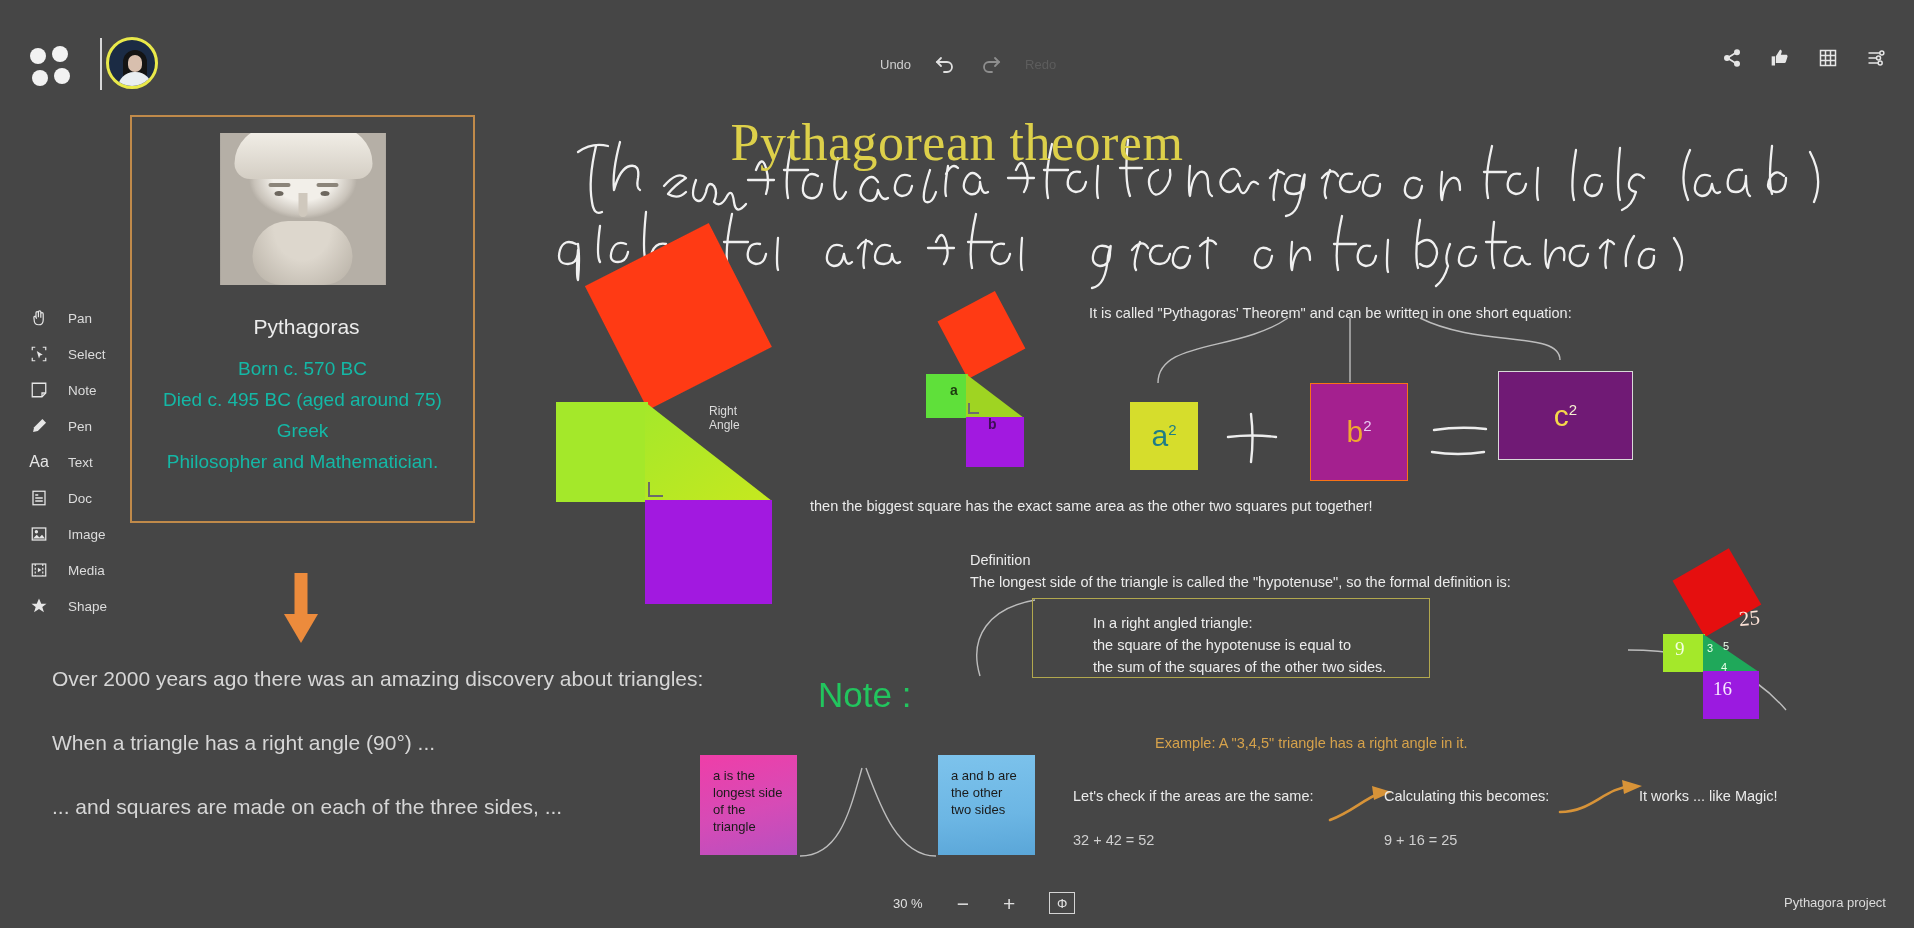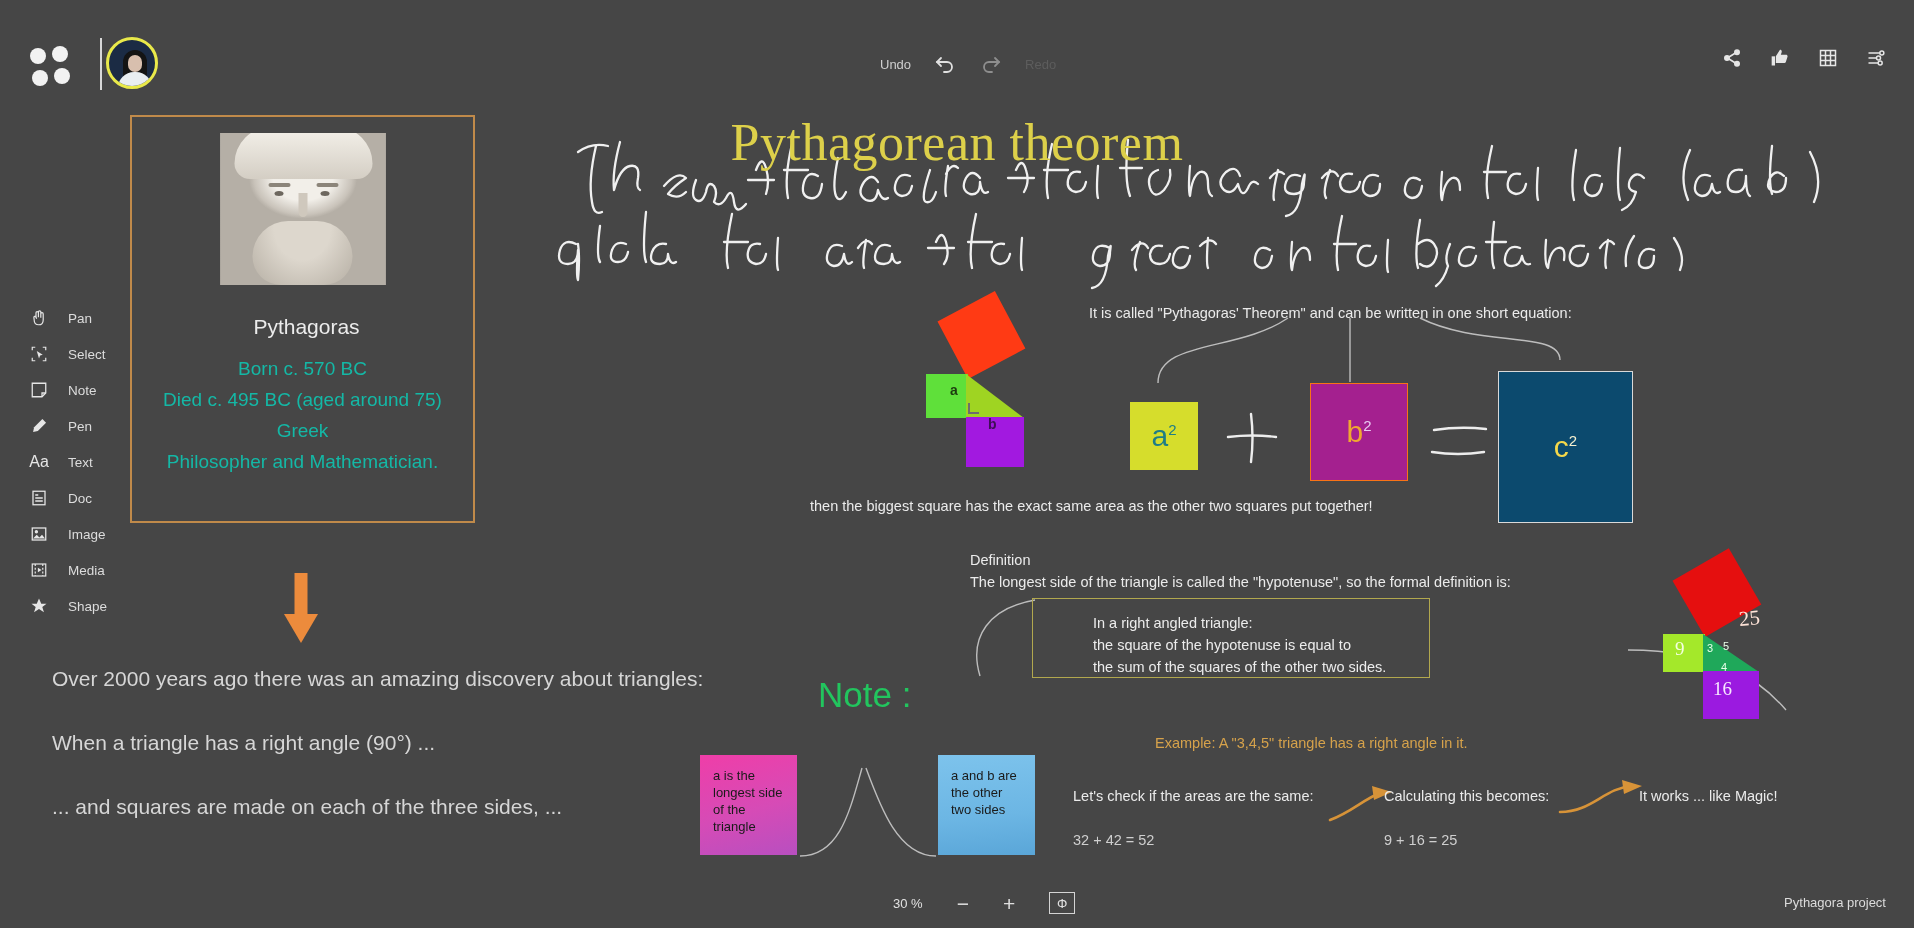--- a/index.html
+++ b/index.html
@@ -131,21 +131,21 @@
   .m-red { position:absolute; left:42px; top:-6px; width:65px; height:65px; background:#ff3a14; transform: rotate(-28deg); transform-origin: 0 100%; }
   .m-tri { position:absolute; left:40px; top:54px; width:58px; height:44px; background:#9fd422; clip-path: polygon(0 0, 100% 100%, 0 100%); }
   .m-a { position:absolute; left:24px; top:62px; font-size:14px; font-weight:bold; color:#1d3b10; }
   .m-b { position:absolute; left:62px; top:96px; font-size:14px; font-weight:bold; color:#3e0f55; }
   .m-ra { position:absolute; left:42px; top:83px; width:11px; height:11px; border-left:2px solid #6d6d6d; border-bottom:2px solid #6d6d6d; }
 
   
   .eq-sq { position: absolute; display: flex; align-items: center; justify-content: center; }
   .eq-a { left: 1130px; top: 402px; width: 68px; height: 68px; background: #d6dd2c; }
   .eq-b { left: 1310px; top: 383px; width: 98px; height: 98px; background: #a4208f; border: 1px solid #f97316; }
-  .eq-c { left: 1498px; top: 371px; width: 135px; height: 152px; background: #0c4a6e; border: 1px solid #d9d9d9; }
+  .eq-c { left: 1498px; top: 371px; width: 135px; height: 89px; background: #701a75; border: 1px solid #d9d9d9; }
   .eq-lbl { font-size: 30px; font-family: "Liberation Sans", sans-serif; }
   .eq-lbl sup { font-size: 15px; }
 
   
   .dg-345 { position: absolute; left: 1655px; top: 578px; width: 250px; height: 155px; }
   .s-green { position:absolute; left:8px; top:56px; width:42px; height:38px; background:#a4e82a; }
   .s-purple { position:absolute; left:48px; top:93px; width:56px; height:48px; background:#9b1ae0; }
   .s-red { position:absolute; left:50px; top:-6px; width:65px; height:65px; background:#e50f0f; transform: rotate(-30deg); transform-origin: 0 100%; }
   .s-tri { position:absolute; left:48px; top:56px; width:56px; height:38px; background:#1fa85a; clip-path: polygon(0 0, 100% 100%, 0 100%); }
   .n9  { position:absolute; left:20px; top:60px; font-size:19px; color:#f4ffe0; font-family:"Liberation Serif", serif; }
@@ -400,20 +400,28 @@
     <p>Over 2000 years ago there was an amazing discovery about triangles:</p>
     <p>When a triangle has a right angle (90°) ...</p>
     <p>... and squares are made on each of the three sides, ...</p>
   </div>
 
   <div class="note-head">Note :</div>
 
   <div class="sticky sticky-pink">a is the longest side of the triangle</div>
   <div class="sticky sticky-blue">a and b are the other two sides</div>
 
+  <div class="dg-big">
+    <div class="sq-red-big"></div>
+    <div class="sq-green-big"></div>
+    <div class="tri-big"></div>
+    <div class="sq-purple-big"></div>
+    <div class="ra-mark"></div>
+    <div class="right-angle-lbl"><span>Right</span><br><span>Angle</span></div>
+  </div>
 
   <div class="dg-mid">
     <div class="m-red"></div>
     <div class="m-green"></div>
     <div class="m-tri"></div>
     <div class="m-purple"></div>
     <div class="m-ra"></div>
     <div class="m-a">a</div>
     <div class="m-b">b</div>
   </div>

